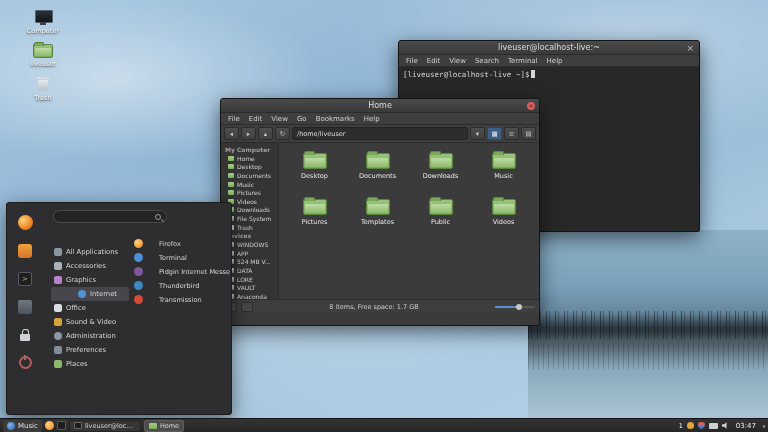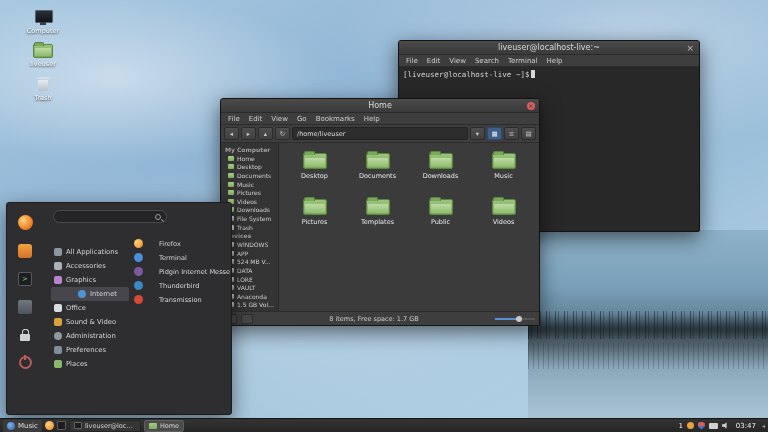--- a/index.html
+++ b/index.html
@@ -83,21 +83,21 @@
   .fm-main { flex:1; background:#3b3b3b; padding:10px 4px 0; display:grid;
     grid-template-columns:repeat(4,1fr); grid-auto-rows:46px; justify-items:center; align-content:start; }
   .fitem { display:flex; flex-direction:column; align-items:center; gap:3px; width:60px; }
   .folder { width:24px; height:16px; background:linear-gradient(#9cc47c,#79a95a); border:1px solid #5a8740;
     border-radius:1px 2px 2px 2px; position:relative; }
   .folder::before { content:''; position:absolute; top:-3px; left:0; width:9px; height:3px; background:#79a95a;
     border:1px solid #5a8740; border-bottom:none; border-radius:2px 2px 0 0; }
   .folder::after { content:''; position:absolute; left:1px; right:1px; bottom:1px; height:9px;
     background:linear-gradient(#bedca4,#8fbb6e); border-radius:1px; }
   .fitem .lbl { font-size:6.5px; color:#e9e9e9; }
-  .statusbar { position:absolute; left:0; right:0; bottom:0; height:14px; background:#3e3e3e;
+  .statusbar { position:absolute; left:0; right:0; bottom:12px; height:14px; background:#3e3e3e;
     border-top:1px solid #2c2c2c; display:flex; align-items:center; padding:0 4px; gap:4px;
     font-size:6.5px; color:#cfcfcf; }
   .sbtn { width:12px; height:10px; background:#474747; border:1px solid #2d2d2d; border-radius:2px; }
   .status-text { flex:1; text-align:center; }
   .zoom { width:40px; height:10px; position:relative; }
   .zoom .track { position:absolute; top:4.5px; left:0; right:0; height:2px; background:#565656; border-radius:1px; }
   .zoom .fill { position:absolute; top:4.5px; left:0; width:55%; height:2px; background:#5b8fd4; }
   .zoom .knob { position:absolute; top:2px; left:52%; width:6px; height:6px; border-radius:50%; background:#c9c9c9; }
 
   

